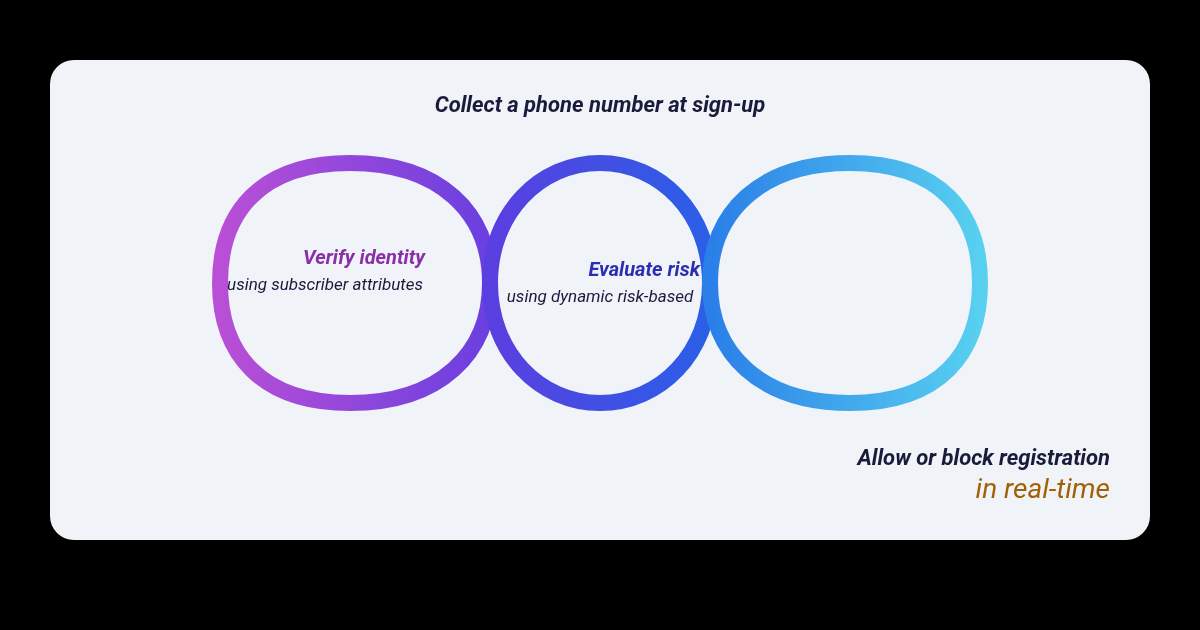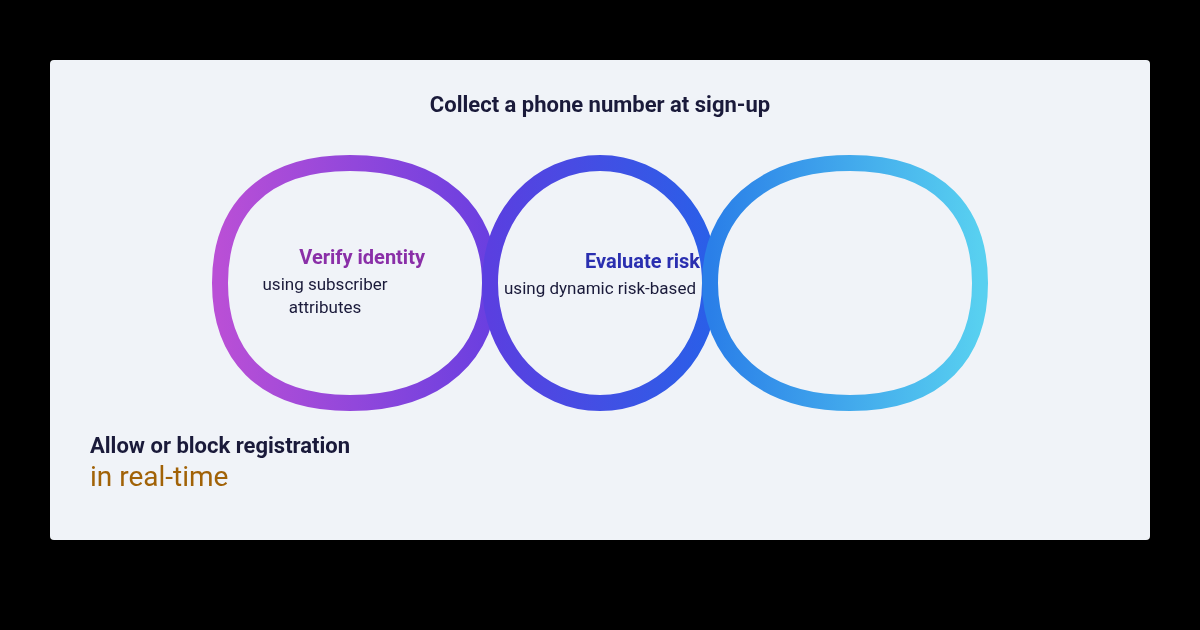--- a/index.html
+++ b/index.html
@@ -9,23 +9,24 @@
     font-family: -apple-system, BlinkMacSystemFont, "Segoe UI", Roboto, sans-serif;
     display: flex;
     align-items: flex-start;
     justify-content: center;
     padding-top: 60px;
   }
   .card {
     width: 1100px;
     height: 480px;
     background: #f0f3f8;
-    border-radius: 4px;
+    border-radius: 24px;
     position: relative;
     padding: 32px 40px;
+    font-style: italic;
   }
   .top-title {
     text-align: center;
     font-weight: 700;
     font-size: 22px;
     color: #1a1a3a;
     margin-bottom: 16px;
   }
   .loops-wrap {
     position: relative;
@@ -39,29 +40,30 @@
     transform: translate(-50%, -50%);
     width: 820px;
     height: 280px;
   }
   .node {
     position: absolute;
     text-align: center;
     width: 200px;
   }
   .node-left   { left: 135px; top: 112px; }
-  .node-center { left: 50%; top: 116px; transform: translateX(-50%); }
+  .node-center { left: 50%; top: 124px; transform: translateX(-50%); }
   .node-right  { right: 135px; top: 112px; }
   .node-title  { font-weight: 700; font-size: 20px; margin-bottom: 4px; text-align: right; }
   .node-sub    { font-size: 17px; color: #1a1a3a; line-height: 1.35; }
   .c-purple { color: #8a2fa8; }
   .c-indigo { color: #2a2fb0; }
   .c-cyan   { color: #3cc0e8; }
   .bottom-wrap {
-    text-align: left;
+    text-align: right;
+    margin-top: 12px;
   }
   .bottom-title { font-weight: 700; font-size: 22px; color: #1a1a3a; }
   .bottom-sub   { font-size: 28px; color: #a16207; margin-top: 2px; }
 </style>
 </head>
 <body>
 
 <div class="card">
 
   <div class="top-title">Collect a phone number at sign-up</div>

